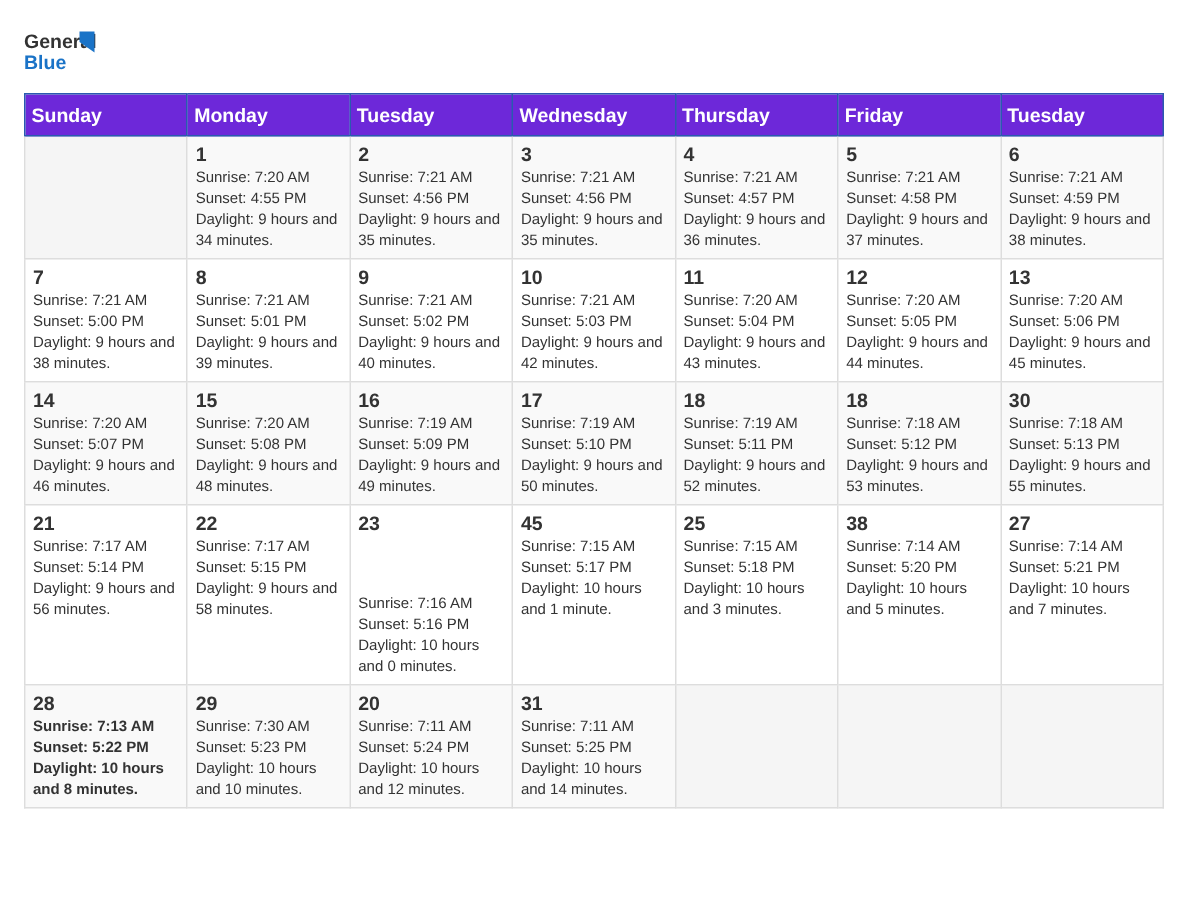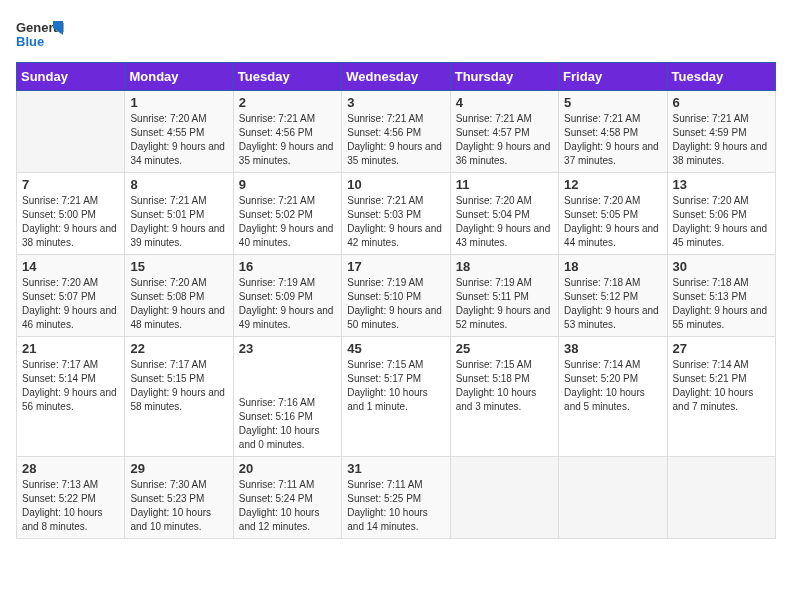--- a/index.html
+++ b/index.html
@@ -270,21 +270,21 @@
         <td>
           <div class="day-number">27</div>
           <div class="day-info" style="white-space: pre-line;">Sunrise: 7:14 AM
 Sunset: 5:21 PM
 Daylight: 10 hours and 7 minutes.</div>
         </td>
       </tr>
       <tr>
         <td>
           <div class="day-number">28</div>
-          <div class="day-info" style="white-space: pre-line;">Sunrise: 7:13 AM
+          <div class="day-info" style="white-space: pre-line; font-weight: bold;">Sunrise: 7:13 AM
 Sunset: 5:22 PM
 Daylight: 10 hours and 8 minutes.</div>
         </td>
         <td>
           <div class="day-number">29</div>
           <div class="day-info" style="white-space: pre-line;">Sunrise: 7:30 AM
 Sunset: 5:23 PM
 Daylight: 10 hours and 10 minutes.</div>
         </td>
         <td>

